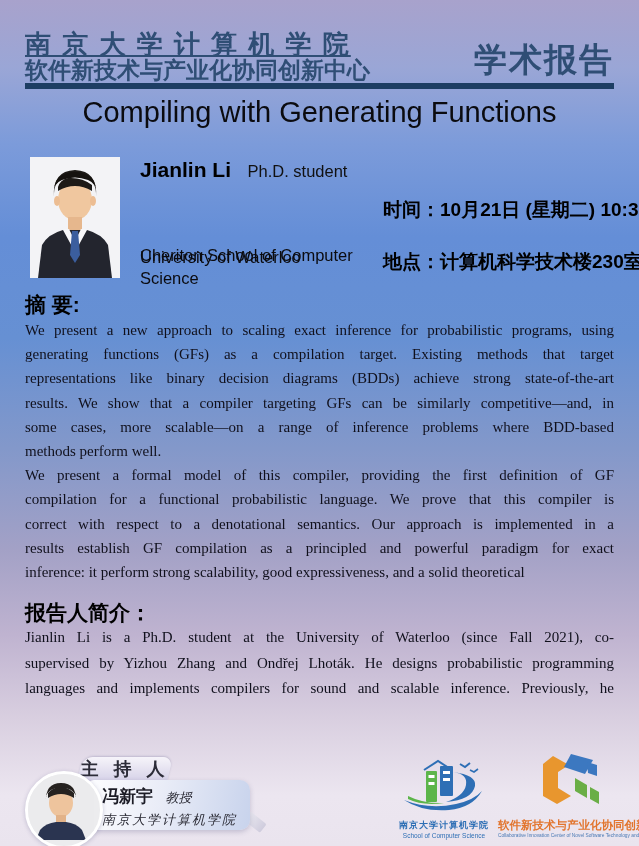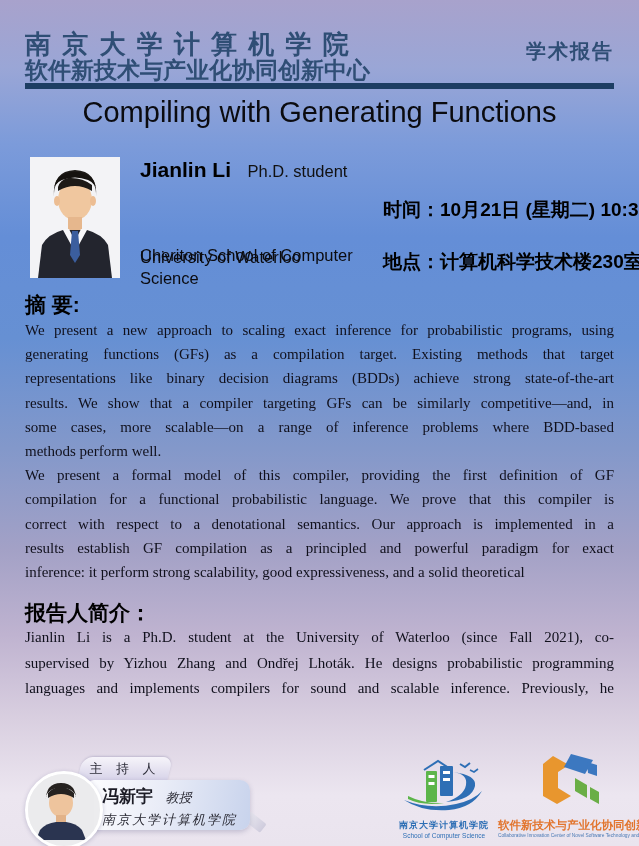--- a/index.html
+++ b/index.html
@@ -6,23 +6,23 @@
   .poster{
     position:relative;width:639px;height:846px;overflow:hidden;
     font-family:"Liberation Sans",sans-serif;
     background:linear-gradient(180deg,
       #a8a2cc 0%, #9aa6d6 8%, #7c9bda 17%, #648ed7 28%,
       #6690d3 40%, #8398ca 53%, #a3a1c6 65%, #bfb3d0 75%,
       #d9cfe0 85%, #ece6f0 94%, #eae4ee 100%);
   }
   .abs{position:absolute;}
   
-  .hdr-line1{top:27px;left:25px;font-size:26px;font-weight:bold;color:#2f4e75;letter-spacing:2px;white-space:nowrap;}
+  .hdr-line1{top:27px;left:25px;font-size:26px;font-weight:bold;color:#2f4e75;letter-spacing:2px;white-space:nowrap;text-decoration:underline;}
   .hdr-line2{top:55px;left:25px;font-size:23px;font-weight:bold;color:#2f4e75;white-space:nowrap;}
-  .hdr-badge{top:38px;right:25px;font-size:20px;font-weight:bold;color:#2f4e75;letter-spacing:2px;}
+  .hdr-badge{top:38px;right:25px;font-size:33px;font-weight:bold;color:#2f4e75;letter-spacing:2px;}
   .hdr-rule{top:83px;left:25px;right:25px;height:6px;background:#1d3e63;}
   
   .talk-title{top:96px;left:0;width:639px;text-align:center;font-size:29px;color:#0b0b0f;}
   
   .photo{top:157px;left:30px;width:90px;height:121px;background:#f4f4f6;}
   .name-row{top:158px;left:140px;white-space:nowrap;}
   .spk-name{font-size:21px;font-weight:bold;color:#000;}
   .spk-degree{font-size:16.5px;color:#111;margin-left:12px;}
   .affil1{top:196px;left:140px;width:250px;font-size:16.5px;line-height:23px;color:#0b0b0f;margin-top:48px;}
   .affil2{top:248px;left:140px;font-size:16.5px;color:#0b0b0f;}
@@ -38,21 +38,21 @@
   .bio-body{top:625px;}
   .tline{font-size:15px;line-height:24.2px;white-space:nowrap;text-align:justify;text-align-last:justify;}
   .bio-body .tline{line-height:25.6px;}
   .tline.tlast{text-align-last:left;}
   
   .host-photo{top:771px;left:25px;width:72px;height:72px;border-radius:50%;background:#ececee;
     border:3px solid #fff;overflow:hidden;z-index:4;box-shadow:0 1px 4px rgba(60,60,110,.25);}
   .host-tab{top:757px;left:80px;width:90px;height:24px;z-index:2;}
   .host-tab .tabbg{position:absolute;inset:0;background:linear-gradient(180deg,#f6f4fa,#d6d2e8);
     border-radius:10px 10px 0 0;transform:skewX(-14deg);box-shadow:0 -1px 2px rgba(90,90,140,.25);}
-  .host-tab .tabtxt{position:relative;display:block;text-align:center;font-size:13px;font-weight:normal;
+  .host-tab .tabtxt{position:relative;display:block;text-align:center;font-size:18px;font-weight:bold;
     color:#2c2c38;letter-spacing:5px;line-height:24px;}
   .host-card{top:780px;left:88px;width:162px;height:50px;border-radius:6px 10px 10px 10px;z-index:3;
     background:linear-gradient(100deg,#fdfdff 0%,#e9ecf7 45%,#c8d3ec 100%);
     box-shadow:0 2px 5px rgba(70,70,120,.25);padding:5px 0 12px 14px;box-sizing:border-box;}
   .host-name{font-size:17px;font-weight:bold;color:#1c1c26;font-family:"Liberation Serif",serif;}
   .host-title{font-size:13px;color:#2a2a34;font-family:"Liberation Serif",serif;font-style:italic;margin-left:8px;}
   .host-org{font-size:13px;color:#2a2a34;font-family:"Liberation Serif",serif;font-style:italic;margin-top:3px;letter-spacing:2px;}
   .host-pencil{top:815px;left:240px;width:26px;height:11px;border-radius:2px;z-index:2;
     background:linear-gradient(90deg,#f2f1f6,#cfccdd);transform:rotate(38deg);}
   

